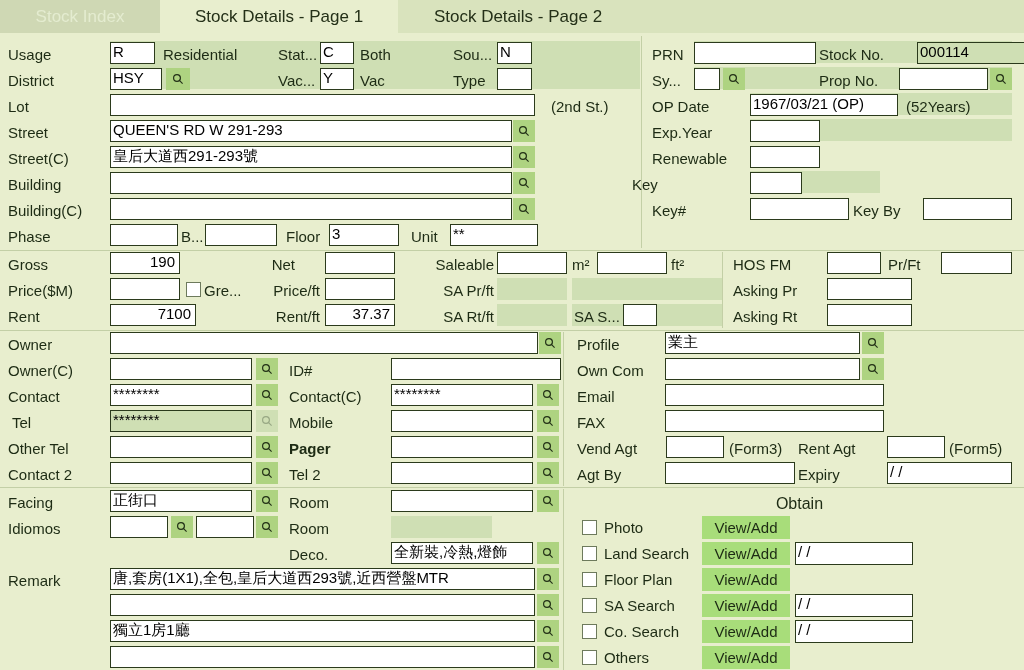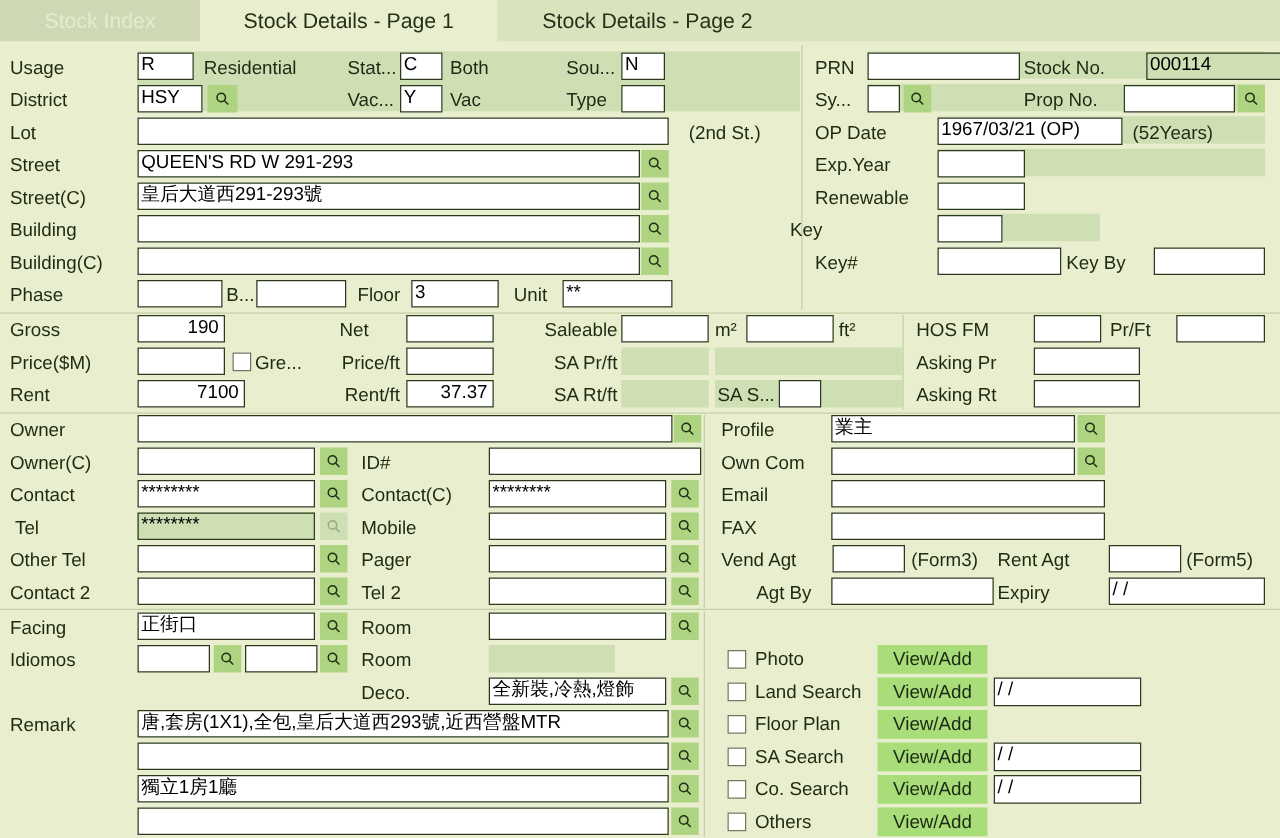--- a/index.html
+++ b/index.html
@@ -275,21 +275,21 @@
   </div>
 
   <div class="lbl" style="left:8px;top:440px;">Other Tel</div>
   <div class="fld" style="left:110px;top:436px;width:142px;height:22px;"></div>
   <div class="qbtn" style="left:256px;top:436px;width:22px;height:22px;">
     <svg width="12" height="12" viewBox="0 0 12 12">
         <circle cx="5" cy="5" r="3.4" fill="none" stroke="#223016" stroke-width="1.2"></circle>
         <line x1="7.6" y1="7.6" x2="10.6" y2="10.6" stroke="#223016" stroke-width="1.2"></line>
       </svg>
   </div>
-  <div class="lbl" style="left:289px;top:440px;">Pager</div>
+  <div class="lbl" style="left:289px;top:440px;font-weight:bold;">Pager</div>
   <div class="fld" style="left:391px;top:436px;width:142px;height:22px;"></div>
   <div class="qbtn" style="left:537px;top:436px;width:22px;height:22px;">
     <svg width="12" height="12" viewBox="0 0 12 12">
         <circle cx="5" cy="5" r="3.4" fill="none" stroke="#223016" stroke-width="1.2"></circle>
         <line x1="7.6" y1="7.6" x2="10.6" y2="10.6" stroke="#223016" stroke-width="1.2"></line>
       </svg>
   </div>
 
   <div class="lbl" style="left:8px;top:466px;">Contact 2</div>
   <div class="fld" style="left:110px;top:462px;width:142px;height:22px;"></div>
@@ -332,21 +332,21 @@
   <div class="lbl" style="left:577px;top:414px;">FAX</div>
   <div class="fld" style="left:665px;top:410px;width:219px;height:22px;"></div>
 
   <div class="lbl" style="left:577px;top:440px;">Vend Agt</div>
   <div class="fld" style="left:666px;top:436px;width:58px;height:22px;"></div>
   <div class="lbl" style="left:729px;top:440px;">(Form3)</div>
   <div class="lbl" style="left:798px;top:440px;">Rent Agt</div>
   <div class="fld" style="left:887px;top:436px;width:58px;height:22px;"></div>
   <div class="lbl" style="left:949px;top:440px;">(Form5)</div>
 
-  <div class="lbl" style="left:577px;top:466px;margin-left:28px;">Agt By</div>
+  <div class="lbl" style="left:577px;top:466px;">Agt By</div>
   <div class="fld" style="left:665px;top:462px;width:130px;height:22px;"></div>
   <div class="lbl" style="left:798px;top:466px;">Expiry</div>
   <div class="fld" style="left:887px;top:462px;width:125px;height:22px;">/ /</div>
 
   <div class="sep" style="left:0;top:487px;width:1024px;"></div>
   <div class="vsep" style="left:563px;top:489px;height:181px;"></div>
 
   <div class="lbl" style="left:8px;top:494px;">Facing</div>
   <div class="fld" style="left:110px;top:490px;width:142px;height:22px;">正街口</div>
   <div class="qbtn" style="left:256px;top:490px;width:22px;height:22px;">
@@ -414,20 +414,21 @@
       </svg>
   </div>
   <div class="fld" style="left:110px;top:646px;width:425px;height:22px;"></div>
   <div class="qbtn" style="left:537px;top:646px;width:22px;height:22px;">
     <svg width="12" height="12" viewBox="0 0 12 12">
         <circle cx="5" cy="5" r="3.4" fill="none" stroke="#223016" stroke-width="1.2"></circle>
         <line x1="7.6" y1="7.6" x2="10.6" y2="10.6" stroke="#223016" stroke-width="1.2"></line>
       </svg>
   </div>
 
+  <div class="lbl ctr" style="left:575px;top:495px;width:449px;font-size:16px;">Obtain</div>
 
   <div class="cbx" style="left:582px;top:520px;"></div>
   <div class="lbl" style="left:604px;top:519px;">Photo</div>
   <div class="vbtn" style="left:702px;top:516px;width:88px;height:23px;">View/Add</div>
 
   <div class="cbx" style="left:582px;top:546px;"></div>
   <div class="lbl" style="left:604px;top:545px;">Land Search</div>
   <div class="vbtn" style="left:702px;top:542px;width:88px;height:23px;">View/Add</div>
   <div class="fld" style="left:795px;top:542px;width:118px;height:23px;">/ /</div>
 

